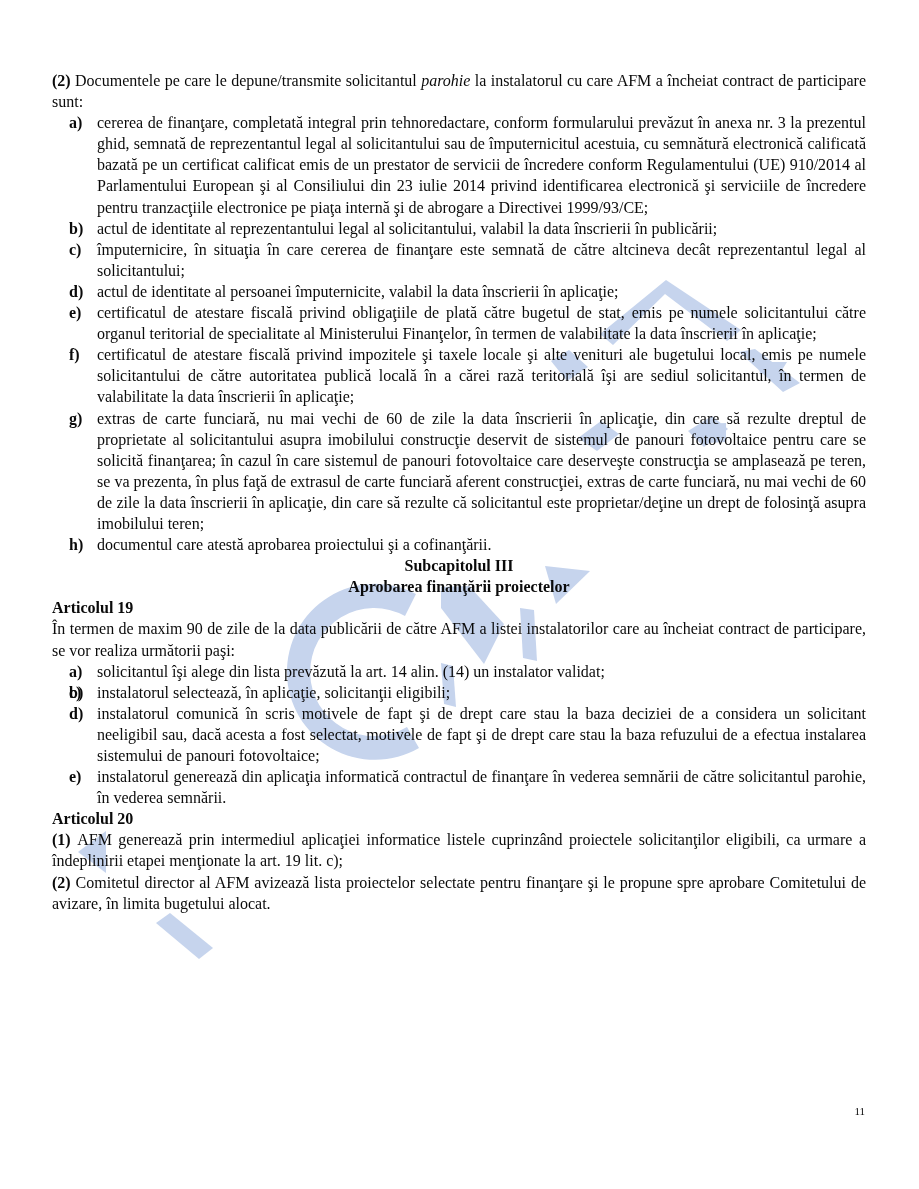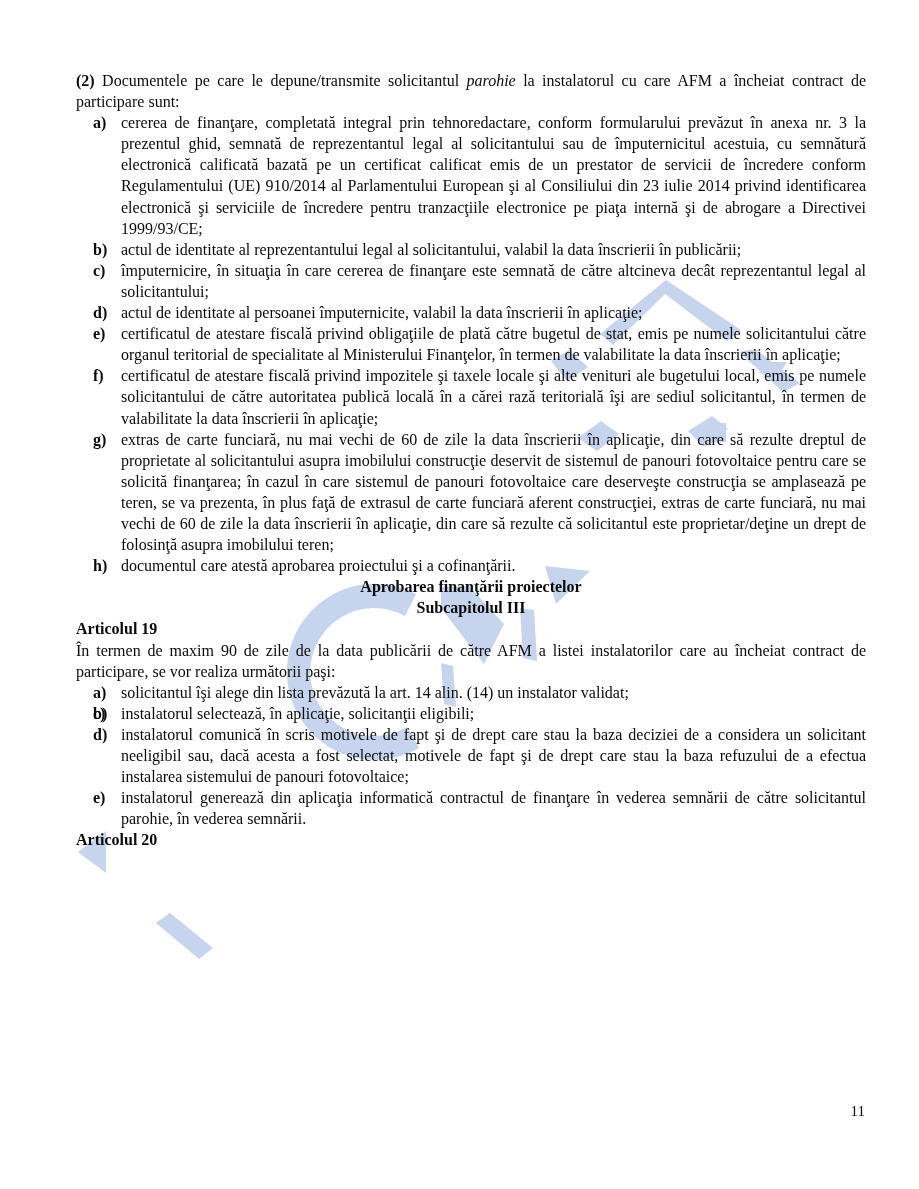--- a/index.html
+++ b/index.html
@@ -1,28 +1,28 @@
 <!DOCTYPE html>
 <html lang="ro"><head>
 <meta charset="utf-8">
 <style>
   html,body{margin:0;padding:0;background:#e8e8e8}
   .page{position:relative;width:919px;height:1189px;background:#ffffff;overflow:hidden;
         font-family:"Liberation Serif","DejaVu Serif",serif;font-size:16px;line-height:21.1px;color:#0a0a0a;margin:0 auto}
   .wm{position:absolute;left:0;top:0;z-index:0}
-  .content{position:absolute;left:76px;right:53px;top:70px;z-index:1}
+  .content{position:absolute;left:52px;right:53px;top:70px;z-index:1}
   .content p{margin:0;text-align:justify}
   .li{position:relative;margin-left:45px;text-align:justify}
   .mk{position:absolute;left:-28px;font-weight:bold}
   .b{font-weight:bold}
   .center{text-align:center !important;font-weight:bold}
   .sec{margin-top:14px}
   .art19{margin-top:18px}
   .art20{margin-top:20px}
-  .pagenum{position:absolute;top:1101px;right:54px;font-size:15px;z-index:1}
+  .pagenum{position:absolute;top:1101px;right:54px;font-size:11px;z-index:1}
 </style>
 </head>
 <body>
 
 <div class="page">
 
   <svg class="wm" width="919" height="1189" viewBox="0 0 919 1189" aria-hidden="true">
     <g fill="#c6d4ed">
       <path d="M600,334 L666,280 L741,330 L727,341 L665,294 L613,345 Z"></path>
       <path d="M551,361 L569,350 L588,367 L567,381 Z"></path>
@@ -47,30 +47,32 @@
 
     <div class="li"><span class="mk">a)</span><span>cererea de finanţare, completată integral prin tehnoredactare, conform formularului prevăzut în anexa nr. 3 la prezentul ghid, semnată de reprezentantul legal al solicitantului sau de împuternicitul acestuia, cu semnătură electronică calificată bazată pe un certificat calificat emis de un prestator de servicii de încredere conform Regulamentului (UE) 910/2014 al Parlamentului European şi al Consiliului din 23 iulie 2014 privind identificarea electronică şi serviciile de încredere pentru tranzacţiile electronice pe piaţa internă şi de abrogare a Directivei 1999/93/CE;</span></div>
     <div class="li"><span class="mk">b)</span><span>actul de identitate al reprezentantului legal al solicitantului, valabil la data înscrierii în publicării;</span></div>
     <div class="li"><span class="mk">c)</span><span>împuternicire, în situaţia în care cererea de finanţare este semnată de către altcineva decât reprezentantul legal al solicitantului;</span></div>
     <div class="li"><span class="mk">d)</span><span>actul de identitate al persoanei împuternicite, valabil la data înscrierii în aplicaţie;</span></div>
     <div class="li"><span class="mk">e)</span><span>certificatul de atestare fiscală privind obligaţiile de plată către bugetul de stat, emis pe numele solicitantului către organul teritorial de specialitate al Ministerului Finanţelor, în termen de valabilitate la data înscrierii în aplicaţie;</span></div>
     <div class="li"><span class="mk">f)</span><span>certificatul de atestare fiscală privind impozitele şi taxele locale şi alte venituri ale bugetului local, emis pe numele solicitantului de către autoritatea publică locală în a cărei rază teritorială îşi are sediul solicitantul, în termen de valabilitate la data înscrierii în aplicaţie;</span></div>
     <div class="li"><span class="mk">g)</span><span>extras de carte funciară, nu mai vechi de 60 de zile la data înscrierii în aplicaţie, din care să rezulte dreptul de proprietate al solicitantului asupra imobilului construcţie deservit de sistemul de panouri fotovoltaice pentru care se solicită finanţarea; în cazul în care sistemul de panouri fotovoltaice care deserveşte construcţia se amplasează pe teren, se va prezenta, în plus faţă de extrasul de carte funciară aferent construcţiei, extras de carte funciară, nu mai vechi de 60 de zile la data înscrierii în aplicaţie, din care să rezulte că solicitantul este proprietar/deţine un drept de folosinţă asupra imobilului teren;</span></div>
     <div class="li"><span class="mk">h)</span><span>documentul care atestă aprobarea proiectului şi a cofinanţării.</span></div>
 
+    <p class="center sec">Subcapitolul III</p>
     <p class="center">Aprobarea finanţării proiectelor</p>
-    <p class="center sec">Subcapitolul III</p>
 
     <p class="b art19">Articolul 19</p>
     <p>În termen de maxim 90 de zile de la data publicării de către AFM a listei instalatorilor care au încheiat contract de participare, se vor realiza următorii paşi:</p>
 
     <div class="li"><span class="mk">a)</span><span>solicitantul îşi alege din lista prevăzută la art. 14 alin. (14) un instalator validat;</span></div>
     <div class="li"><span class="mk">b)</span></div>
     <div class="li"><span class="mk">c)</span><span>instalatorul selectează, în aplicaţie, solicitanţii eligibili;</span></div>
     <div class="li"><span class="mk">d)</span><span>instalatorul comunică în scris motivele de fapt şi de drept care stau la baza deciziei de a considera un solicitant neeligibil sau, dacă acesta a fost selectat, motivele de fapt şi de drept care stau la baza refuzului de a efectua instalarea sistemului de panouri fotovoltaice;</span></div>
     <div class="li"><span class="mk">e)</span><span>instalatorul generează din aplicaţia informatică contractul de finanţare în vederea semnării de către solicitantul parohie, în vederea semnării.</span></div>
 
     <p class="b art20">Articolul 20</p>
+    <p><span class="b">(1) </span><span>AFM generează prin intermediul aplicaţiei informatice listele cuprinzând proiectele solicitanţilor eligibili, ca urmare a îndeplinirii etapei menţionate la art. 19 lit. c);</span></p>
+    <p><span class="b">(2) </span><span>Comitetul director al AFM avizează lista proiectelor selectate pentru finanţare şi le propune spre aprobare Comitetului de avizare, în limita bugetului alocat.</span></p>
 
   </div>
 
   <div class="pagenum">11</div>
 </div>
 
 </body></html>

